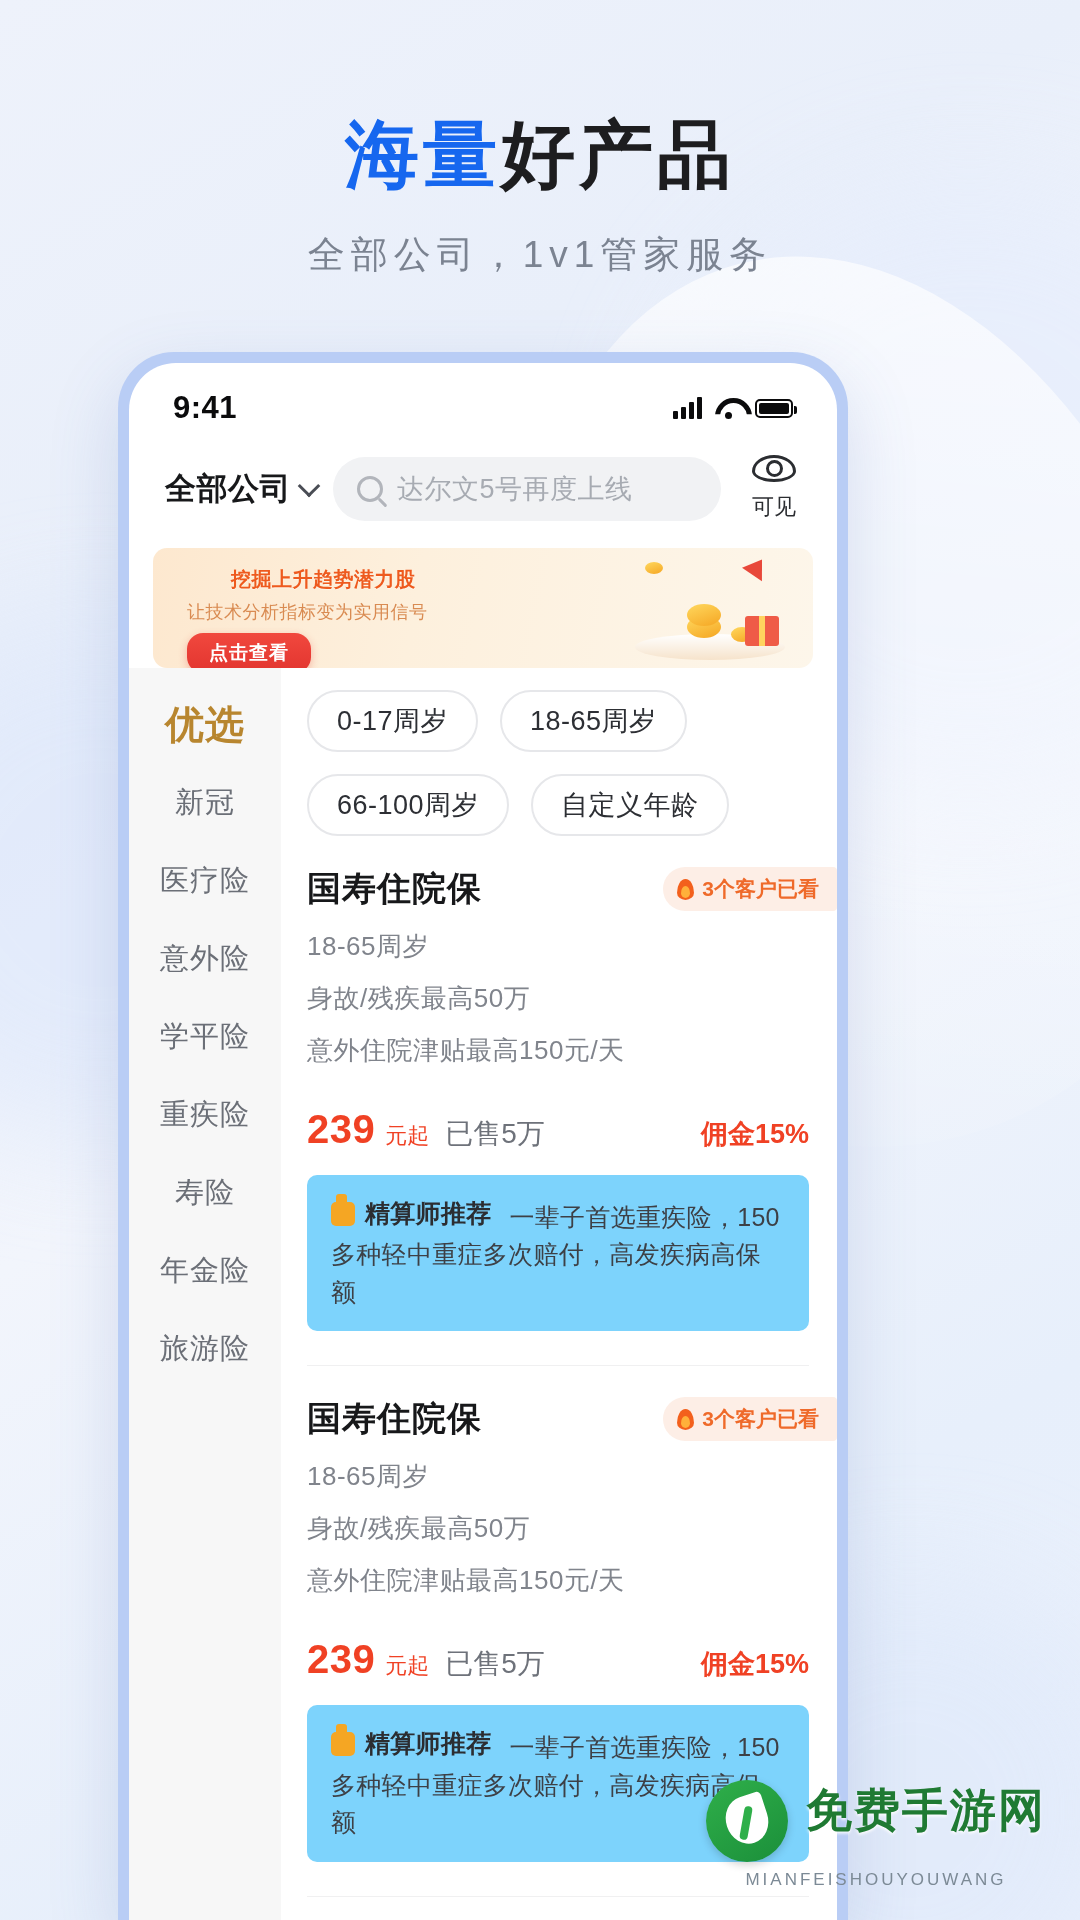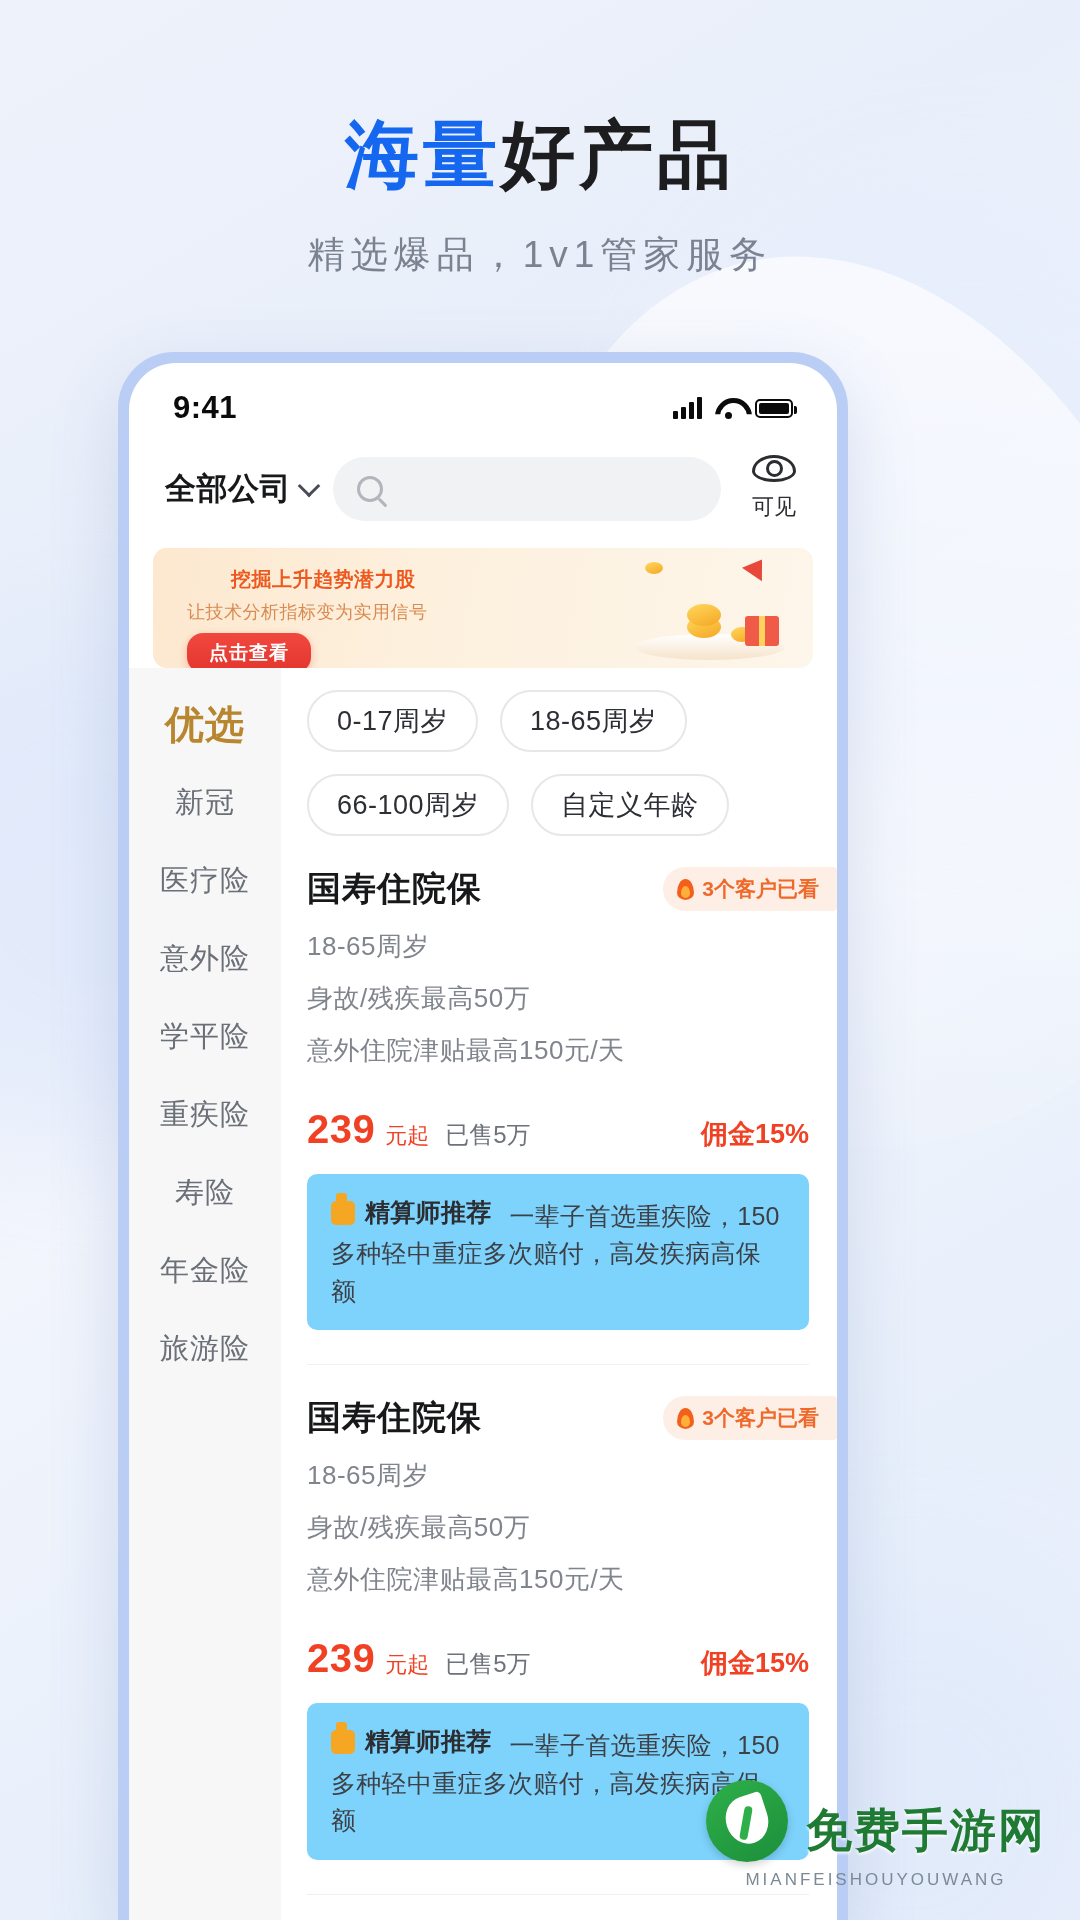--- a/index.html
+++ b/index.html
@@ -148,36 +148,36 @@
   }
   .flame { width:17px; height:21px; background:#f3601c;
     border-radius:50% 50% 50% 50%/65% 65% 35% 35%; position:relative; }
   .flame::after{ content:""; position:absolute; left:4px; top:7px; width:9px; height:12px;
     background:#ffb03a; border-radius:50% 50% 50% 50%/60% 60% 40% 40%; }
   .card-line { margin-top:17px; font-size:26px; color:#80848c; letter-spacing:.5px; }
   .price-row { margin-top:16px; display:flex; align-items:baseline; justify-content:space-between; }
   .price-left { display:flex; align-items:baseline; gap:10px; }
   .price-num { font-size:40px; font-weight:700; color:#f04124; letter-spacing:.5px; }
   .price-unit { font-size:22px; color:#f04124;margin-top:37px; }
-  .price-sold { font-size:24px; color:#6e727a; margin-left:6px; }
+  .price-sold { font-size:28px; color:#6e727a; margin-left:6px; }
   .commission { font-size:27px; color:#f04124; font-weight:700; }
   .rec {
     margin-top:22px; background:#7dd3fc; border-radius:10px; padding:20px 24px;
     font-size:25px; color:#3d4046; line-height:1.5; letter-spacing:.3px;
   }
   .rec-head { display:inline-flex; align-items:center; gap:10px; font-weight:700; color:#2b2d31; margin-right:18px; }
   .thumb { width:24px; height:24px; background:#f5a623; border-radius:5px; position:relative; }
   .thumb::before{ content:""; position:absolute; left:5px; top:-8px; width:11px; height:11px;
     background:#f5a623; border-radius:3px 3px 0 0; }
 
   .card-sep { height:1px; background:#f0f0f1; margin:34px 28px 0 26px; }
 
   
   .watermark { position:absolute; right:34px; bottom:30px; display:flex; flex-direction:column; align-items:center; }
-  .wm-row { display:flex; align-items:flex-end; gap:18px; }
+  .wm-row { display:flex; align-items:flex-start; gap:18px; }
   .wm-logo { width:82px; height:82px; border-radius:50%;
     background:linear-gradient(145deg,#2faf4a,#1b8f3a); position:relative; box-shadow:0 3px 8px rgba(0,0,0,.18);}
   .wm-logo::before{ content:""; position:absolute; left:20px; top:16px; width:42px; height:48px;
     background:#fff; border-radius:50% 10% 50% 50%; transform:rotate(-18deg); }
   .wm-logo::after{ content:""; position:absolute; left:36px; top:26px; width:8px; height:34px;
     background:#2faf4a; border-radius:4px; transform:rotate(10deg); }
   .wm-text { font-size:46px; font-weight:700; color:#1f7a33; letter-spacing:2px;
     text-shadow:0 2px 3px rgba(255,255,255,.9); }
   .wm-sub { margin-top:8px; font-size:17px; color:#7c8a96; letter-spacing:3px; }
 </style>
@@ -186,21 +186,21 @@
 
 <div class="bg-blob blob-a"></div>
 <div class="bg-blob blob-b"></div>
 <div class="bg-blob blob-c"></div>
 <div class="bg-swoosh"></div>
 
 <div class="hero">
   <div class="hero-title">
     <span class="accent">海量</span><span>好产品</span>
   </div>
-  <div class="hero-sub">精选爆品，1v1管家服务</div>
+  <div class="hero-sub">全部公司，1v1管家服务</div>
 </div>
 
 <div class="phone">
   <div class="screen">
 
     <div class="statusbar">
       <div class="status-time">9:41</div>
       <div class="status-right">
         <span class="sig">
             <i></i>
@@ -213,20 +213,21 @@
       </div>
     </div>
 
     <div class="appbar">
       <div class="company">
         <span class="company-label">全部公司</span>
         <span class="chev"></span>
       </div>
       <div class="searchbar">
         <span class="search-icon"></span>
+        <span class="search-ph">达尔文5号再度上线</span>
       </div>
       <div class="eye-wrap">
         <span class="eye"></span>
         <span class="eye-label">可见</span>
       </div>
     </div>
 
     <div class="banner">
       <div class="banner-txt">
         <div class="banner-title">挖掘上升趋势潜力股</div>

